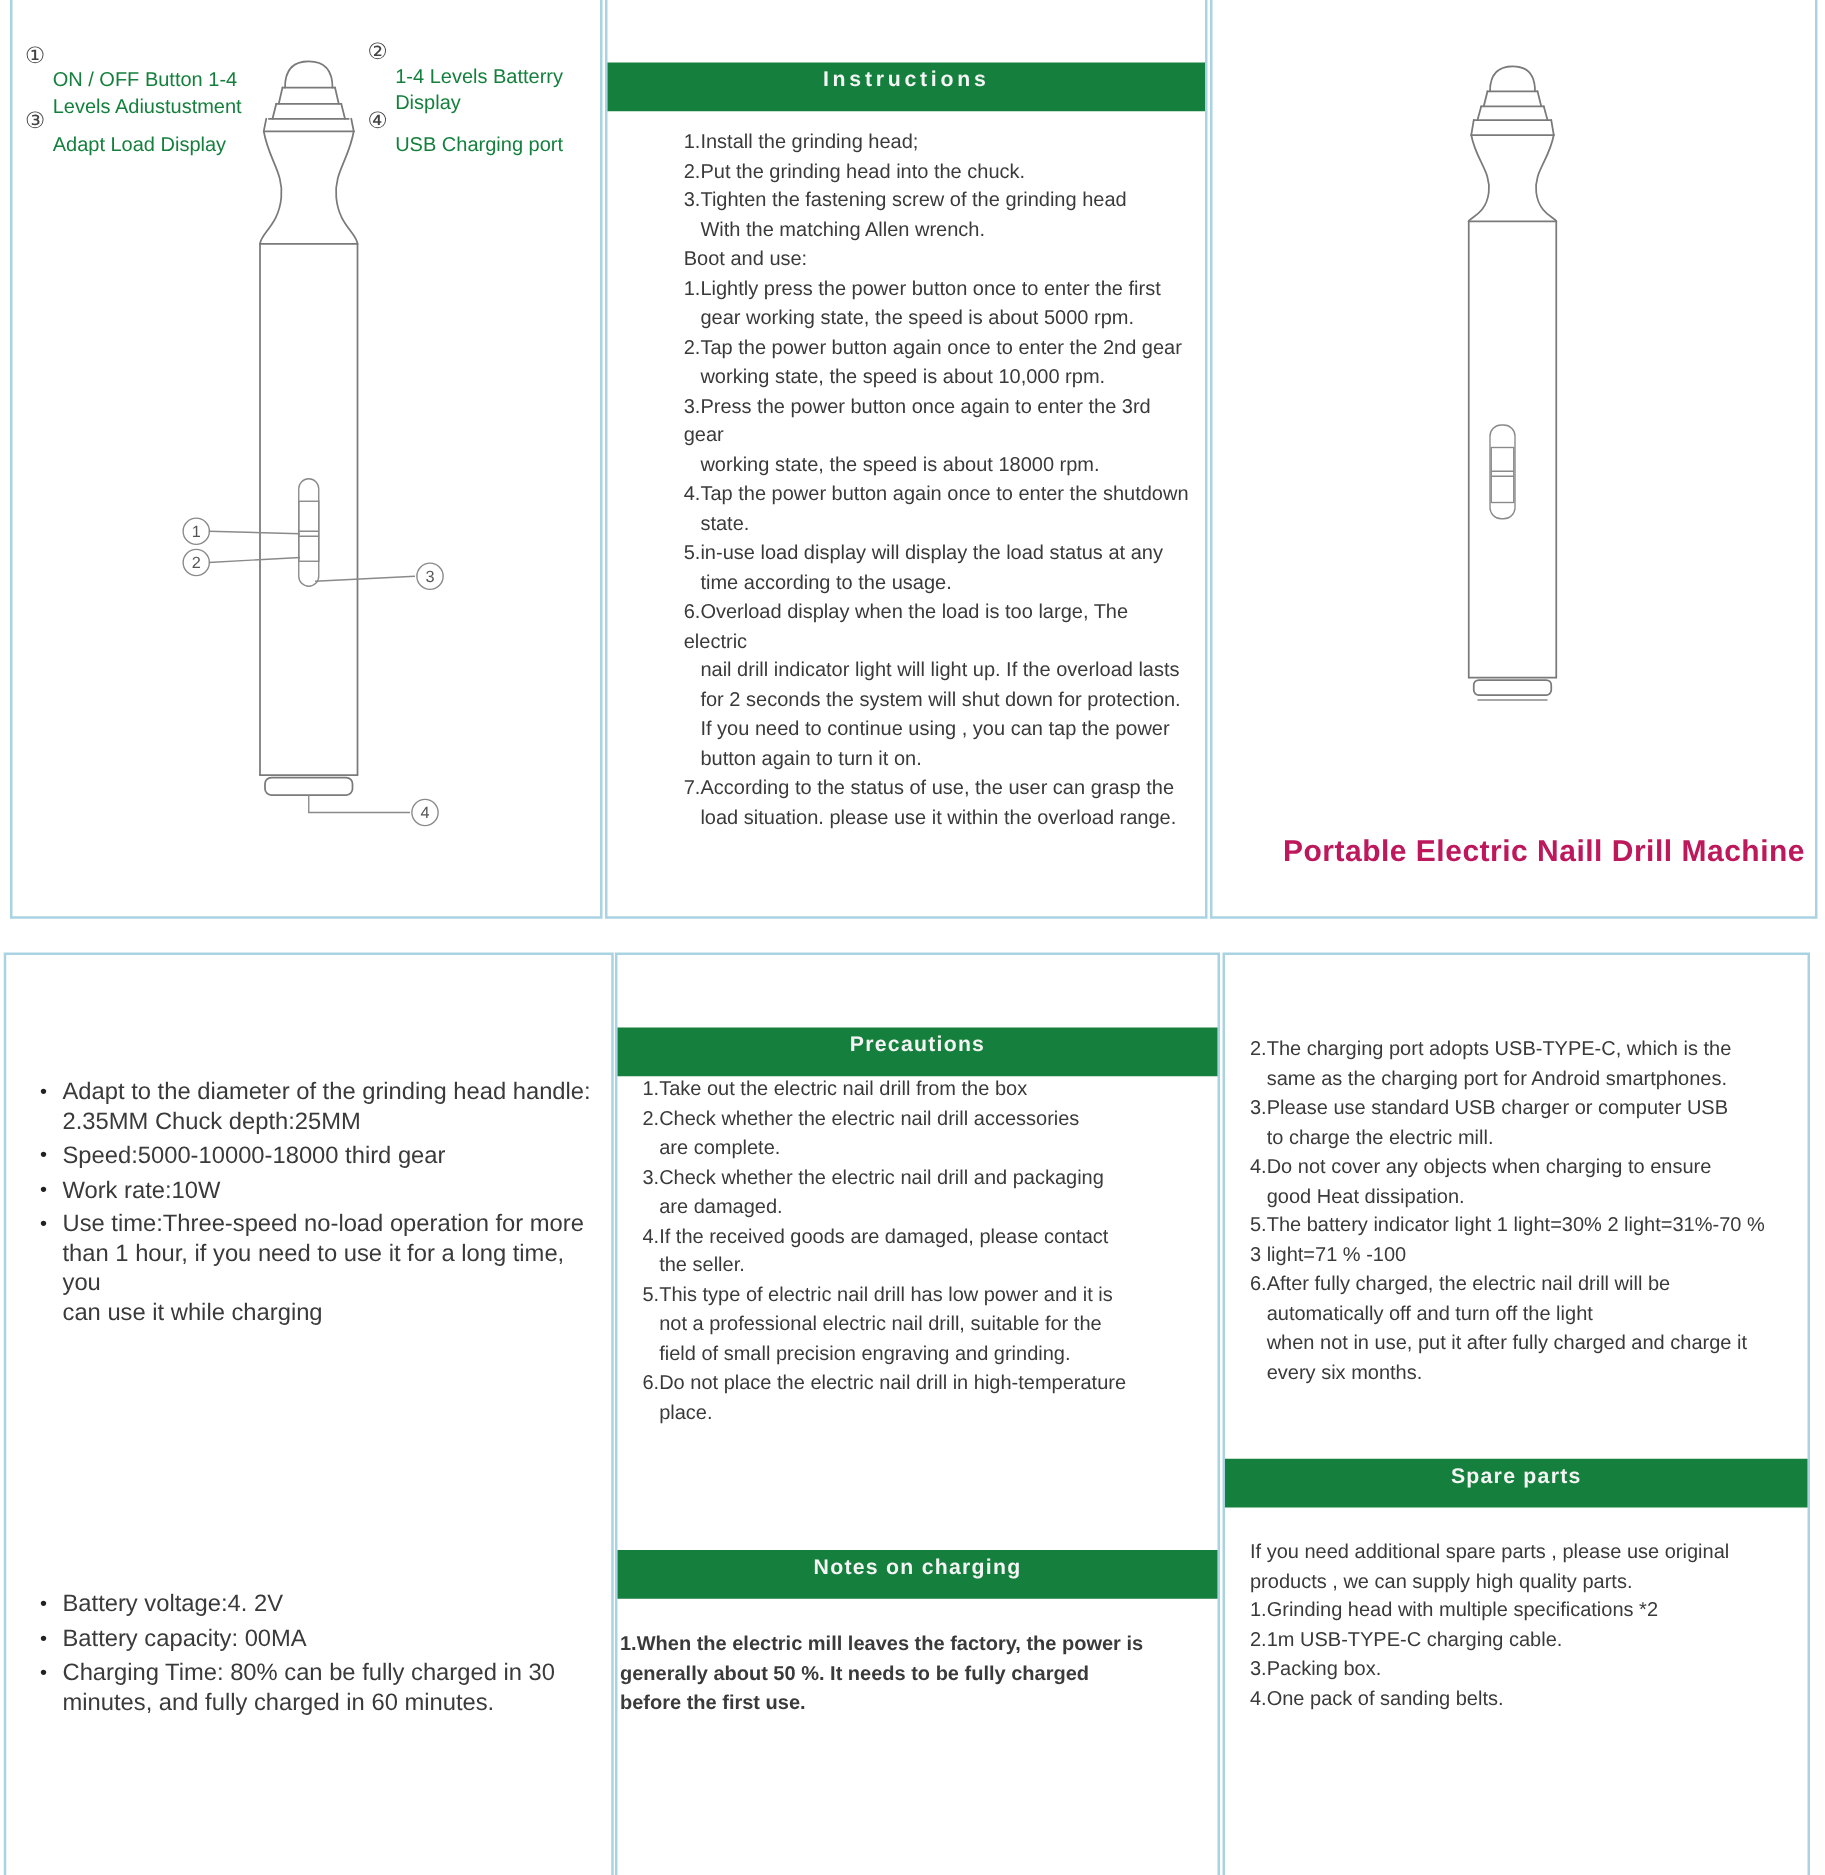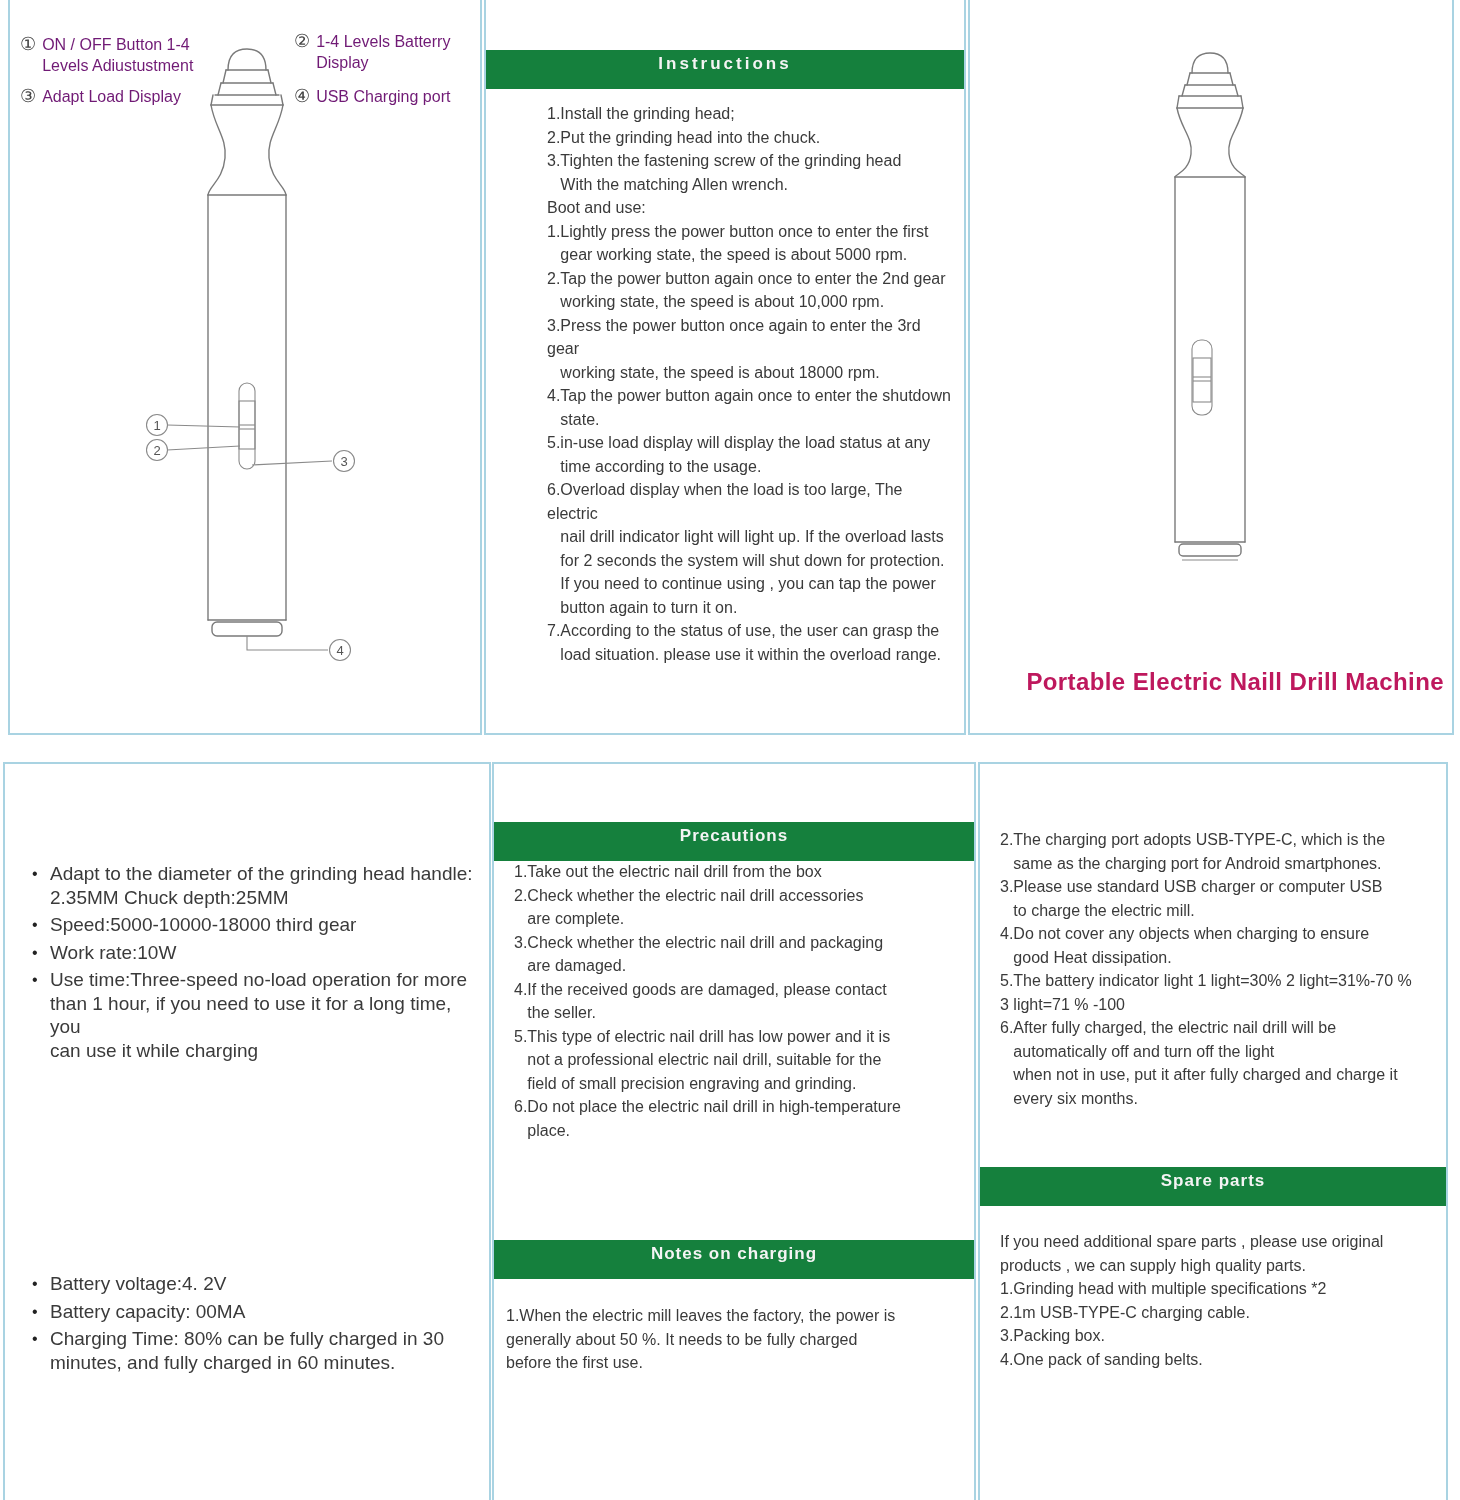--- a/index.html
+++ b/index.html
@@ -19,21 +19,21 @@
     font-weight:bold;font-size:17px;line-height:27px;
     text-align:center;letter-spacing:1px;
   }
   .bar.wide{letter-spacing:3px;}
   .txt{
     position:absolute;font-size:16px;line-height:23.5px;
     white-space:pre-wrap;color:#3a3a3a;
   }
   .lbl{position:absolute;display:flex;gap:6px;font-size:16px;line-height:21px;}
   .lbl .num{font-size:18px;line-height:21px;color:#444;}
-  .lbl .lt{white-space:pre-wrap;color:#701a75;}
+  .lbl .lt{white-space:pre-wrap;color:#15803d;margin-top:20px;}
   ul.specs{
     position:absolute;list-style:none;margin:0;padding:0;
   }
   ul.specs li{display:flex;margin-bottom:4px;}
   ul.specs .blt{width:18px;flex:0 0 18px;font-size:16px;line-height:23.5px;color:#222;}
   ul.specs .bitem{white-space:pre-wrap;font-size:19px;line-height:23.5px;color:#3a3a3a;}
   .title{
     position:absolute;left:8px;right:8px;text-align:right;
     font-size:24px;font-weight:bold;letter-spacing:.4px;color:#be185d;
   }
@@ -224,21 +224,21 @@
 4.If the received goods are damaged, please contact
    the seller.
 5.This type of electric nail drill has low power and it is
    not a professional electric nail drill, suitable for the
    field of small precision engraving and grinding.
 6.Do not place the electric nail drill in high-temperature
    place.</div>
   <div class="bar" style="top:476px;">
     <span>Notes on charging</span>
   </div>
-  <div class="txt" style="left:12px;top:540px;right:8px;">1.When the electric mill leaves the factory, the power is
+  <div class="txt" style="left:2px;top:540px;right:8px;font-weight:bold;">1.When the electric mill leaves the factory, the power is
 generally about 50 %. It needs to be fully charged
 before the first use.</div>
 </div>
 
 <div class="panel" style="left:978px;top:762px;width:470px;height:745px;">
   <div class="txt" style="left:20px;top:64px;right:0;">2.The charging port adopts USB-TYPE-C, which is the
    same as the charging port for Android smartphones.
 3.Please use standard USB charger or computer USB
    to charge the electric mill.
 4.Do not cover any objects when charging to ensure

